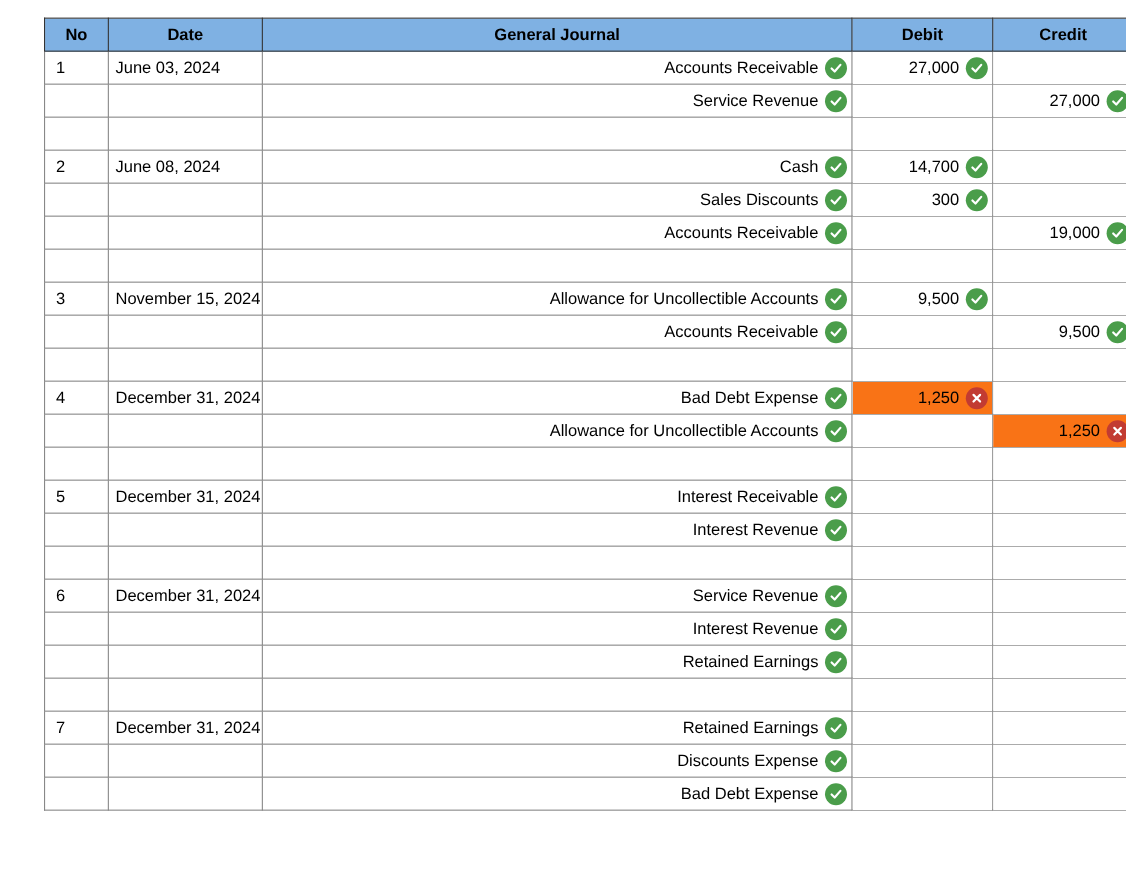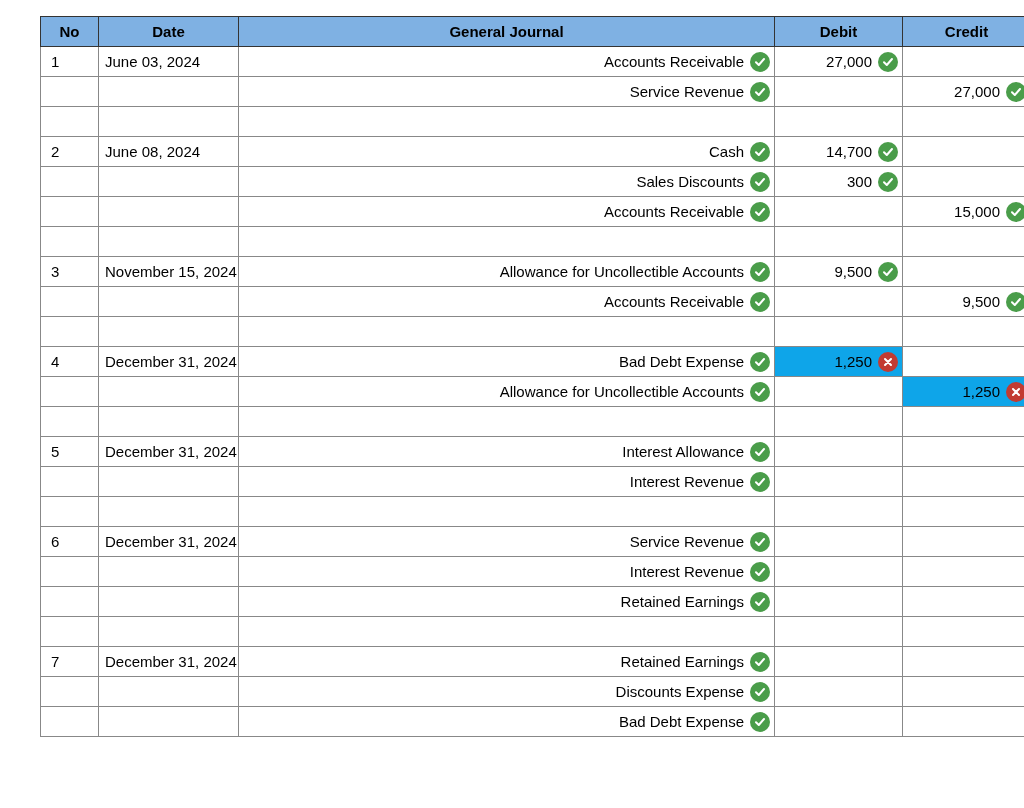--- a/index.html
+++ b/index.html
@@ -41,21 +41,21 @@
   col.c-acc   { width: 536px; }
   col.c-deb   { width: 128px; }
   col.c-cred  { width: 128px; }
 
   td.no   { text-align: left; padding-left: 10px; }
   td.date { text-align: left; padding-left: 6px; margin-left: 12px; }
   td.acc  { text-align: right; position: relative; padding-right: 30px; }
   td.acc .lbl { display: inline-block; }
   td.acc.ind1 .lbl { padding-left: 16px; }
   td.amt  { text-align: right; position: relative; padding-right: 30px; background:#fff; }
-  td.amt.err { background: #0ea5e9; margin-left: 12px; }
+  td.amt.err { background: #f97316; margin-left: 12px; }
 
   .mark {
     position: absolute;
     right: 4px;
     top: 50%;
     transform: translateY(-50%);
     width: 20px;
     height: 20px;
     border-radius: 50%;
     display: inline-flex;
@@ -157,21 +157,21 @@
         </tr>
         <tr>
           <td class="no"></td>
           <td class="date"></td>
           <td class="acc ind1"><span class="lbl">Accounts Receivable</span><span class="mark ok">
               <svg width="12" height="12" viewBox="0 0 12 12">
                 <path d="M2 6.2 L4.8 9 L10 3" stroke="#fff" stroke-width="2" fill="none" stroke-linecap="round" stroke-linejoin="round"></path>
               </svg>
             </span></td>
           <td class="amt "><span></span></td>
-          <td class="amt "><span>15,000</span><span class="mark ok">
+          <td class="amt "><span>19,000</span><span class="mark ok">
               <svg width="12" height="12" viewBox="0 0 12 12">
                 <path d="M2 6.2 L4.8 9 L10 3" stroke="#fff" stroke-width="2" fill="none" stroke-linecap="round" stroke-linejoin="round"></path>
               </svg>
             </span></td>
         </tr>
         <tr>
           <td class="no"></td>
           <td class="date"></td>
           <td class="acc"></td>
           <td class="amt"></td>
@@ -247,21 +247,21 @@
         <tr>
           <td class="no"></td>
           <td class="date"></td>
           <td class="acc"></td>
           <td class="amt"></td>
           <td class="amt"></td>
         </tr>
         <tr>
           <td class="no">5</td>
           <td class="date">December 31, 2024</td>
-          <td class="acc "><span class="lbl">Interest Allowance</span><span class="mark ok">
+          <td class="acc "><span class="lbl">Interest Receivable</span><span class="mark ok">
               <svg width="12" height="12" viewBox="0 0 12 12">
                 <path d="M2 6.2 L4.8 9 L10 3" stroke="#fff" stroke-width="2" fill="none" stroke-linecap="round" stroke-linejoin="round"></path>
               </svg>
             </span></td>
           <td class="amt "><span></span></td>
           <td class="amt "><span></span></td>
         </tr>
         <tr>
           <td class="no"></td>
           <td class="date"></td>

